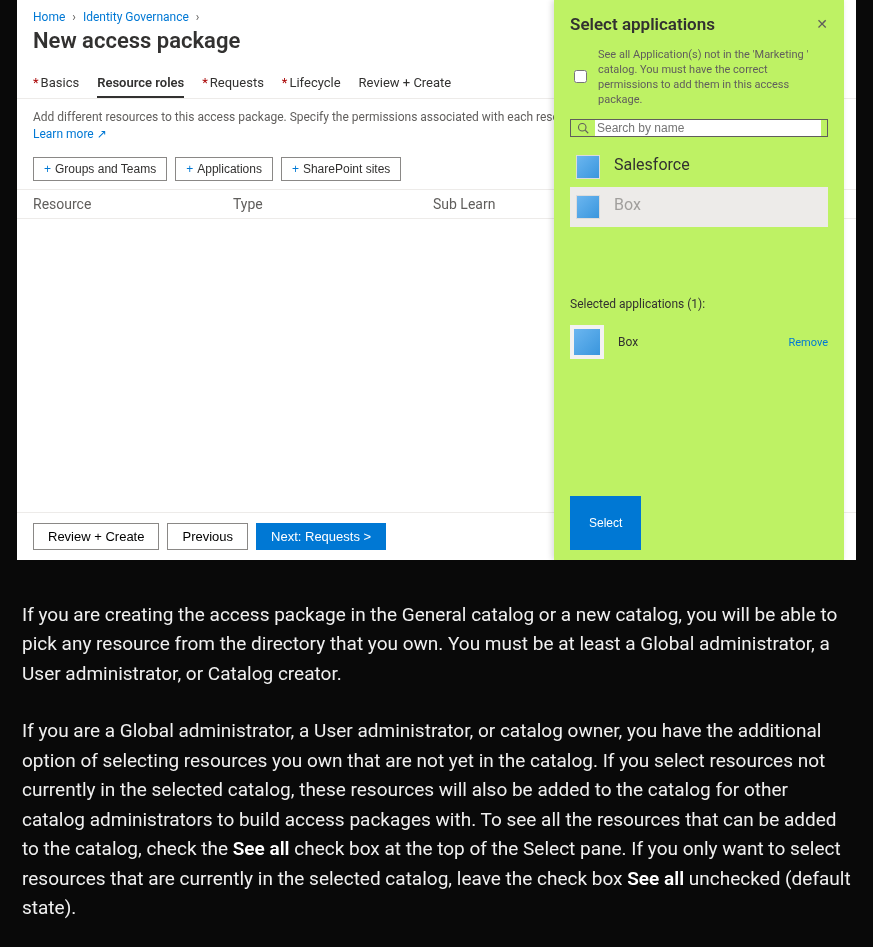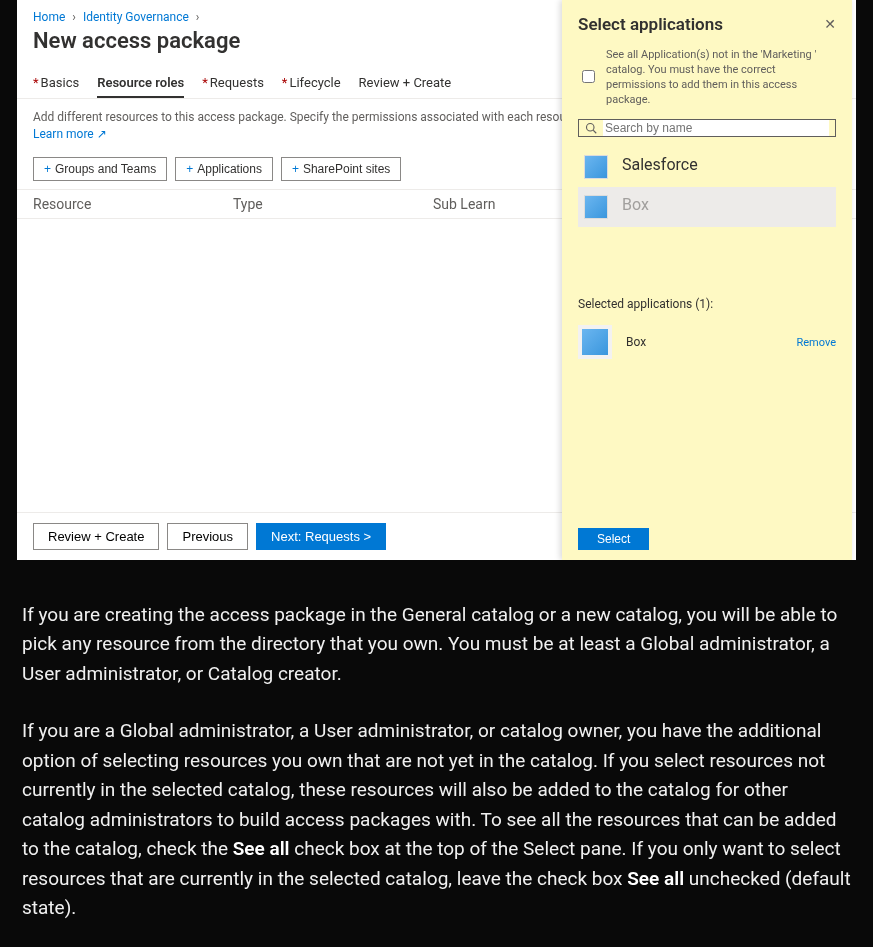--- a/index.html
+++ b/index.html
@@ -123,24 +123,24 @@
   .btn.primary {
     background: #0078d4;
     color: #fff;
     border-color: #0078d4;
   }
 
   
   .side-panel {
     position: absolute;
     top: 0;
-    right: 4px;
+    right: 12px;
     width: 290px;
     height: 100%;
-    background: #fef9c3;
+    background: #bef264;
     box-shadow: -2px 0 6px rgba(0,0,0,0.15);
     box-sizing: border-box;
     padding: 14px 16px 0 16px;
     display: flex;
     flex-direction: column;
   }
   .panel-header {
     display: flex;
     justify-content: space-between;
     align-items: center;
@@ -229,21 +229,21 @@
     margin-left: auto;
     color: #0078d4;
     font-size: 11px;
     cursor: pointer;
   }
   .panel-footer {
     margin-top: auto;
     padding: 10px 0;
   }
   .panel-footer .btn.primary {
-    padding: 3px 18px;
+    padding: 19px 18px;
     font-size: 12px;
   }
 
   
   .article {
     padding: 40px 22px 20px 22px;
     font-size: 19px;
     color: #f0f0f0;
     line-height: 1.55;
   }

